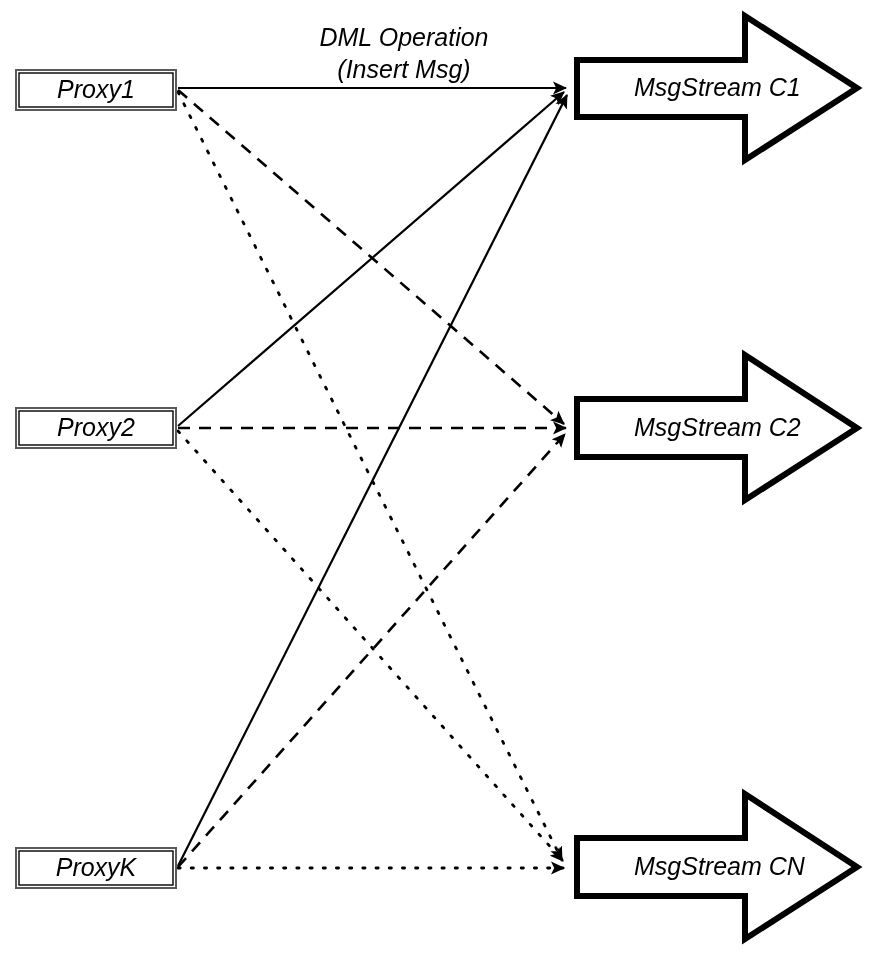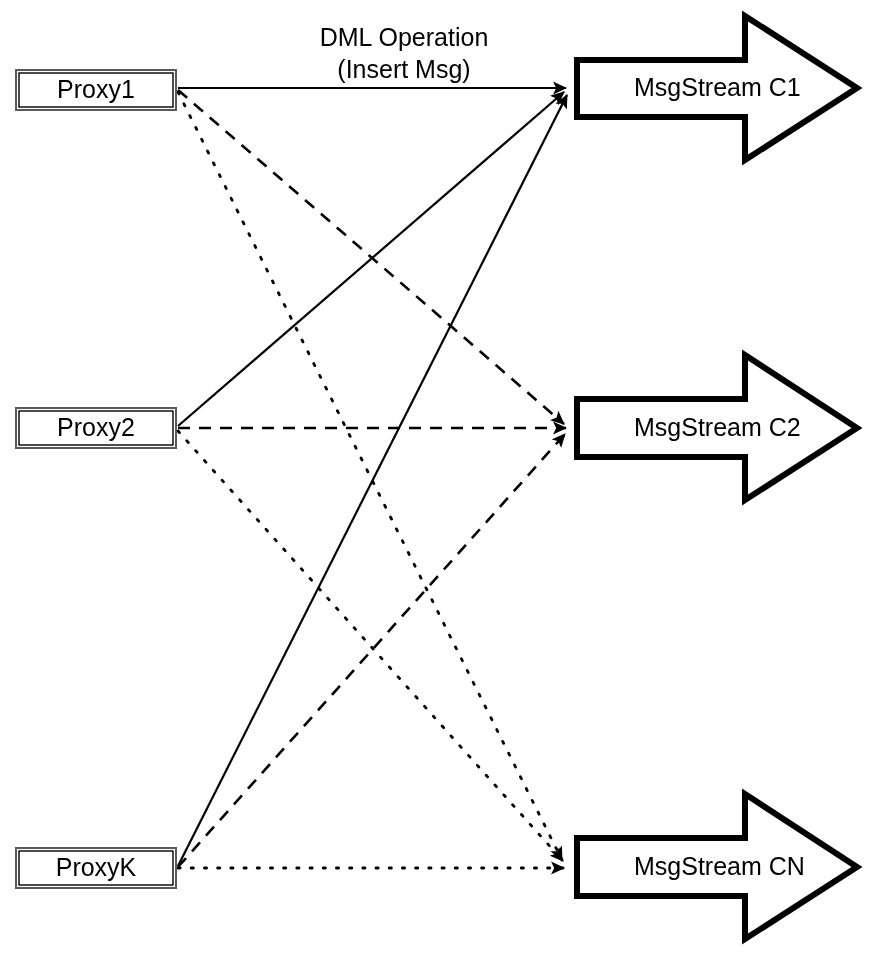--- a/index.html
+++ b/index.html
@@ -9,20 +9,21 @@
   }
   body {
     font-family: "Liberation Sans", sans-serif;
   }
   #canvas {
     position: relative;
     width: 875px;
     height: 956px;
     background: #ffffff;
     overflow: hidden;
+    font-style: italic;
   }
   svg.diagram {
     position: absolute;
     left: 0;
     top: 0;
     width: 875px;
     height: 956px;
     display: block;
   }
   .box-rect {

